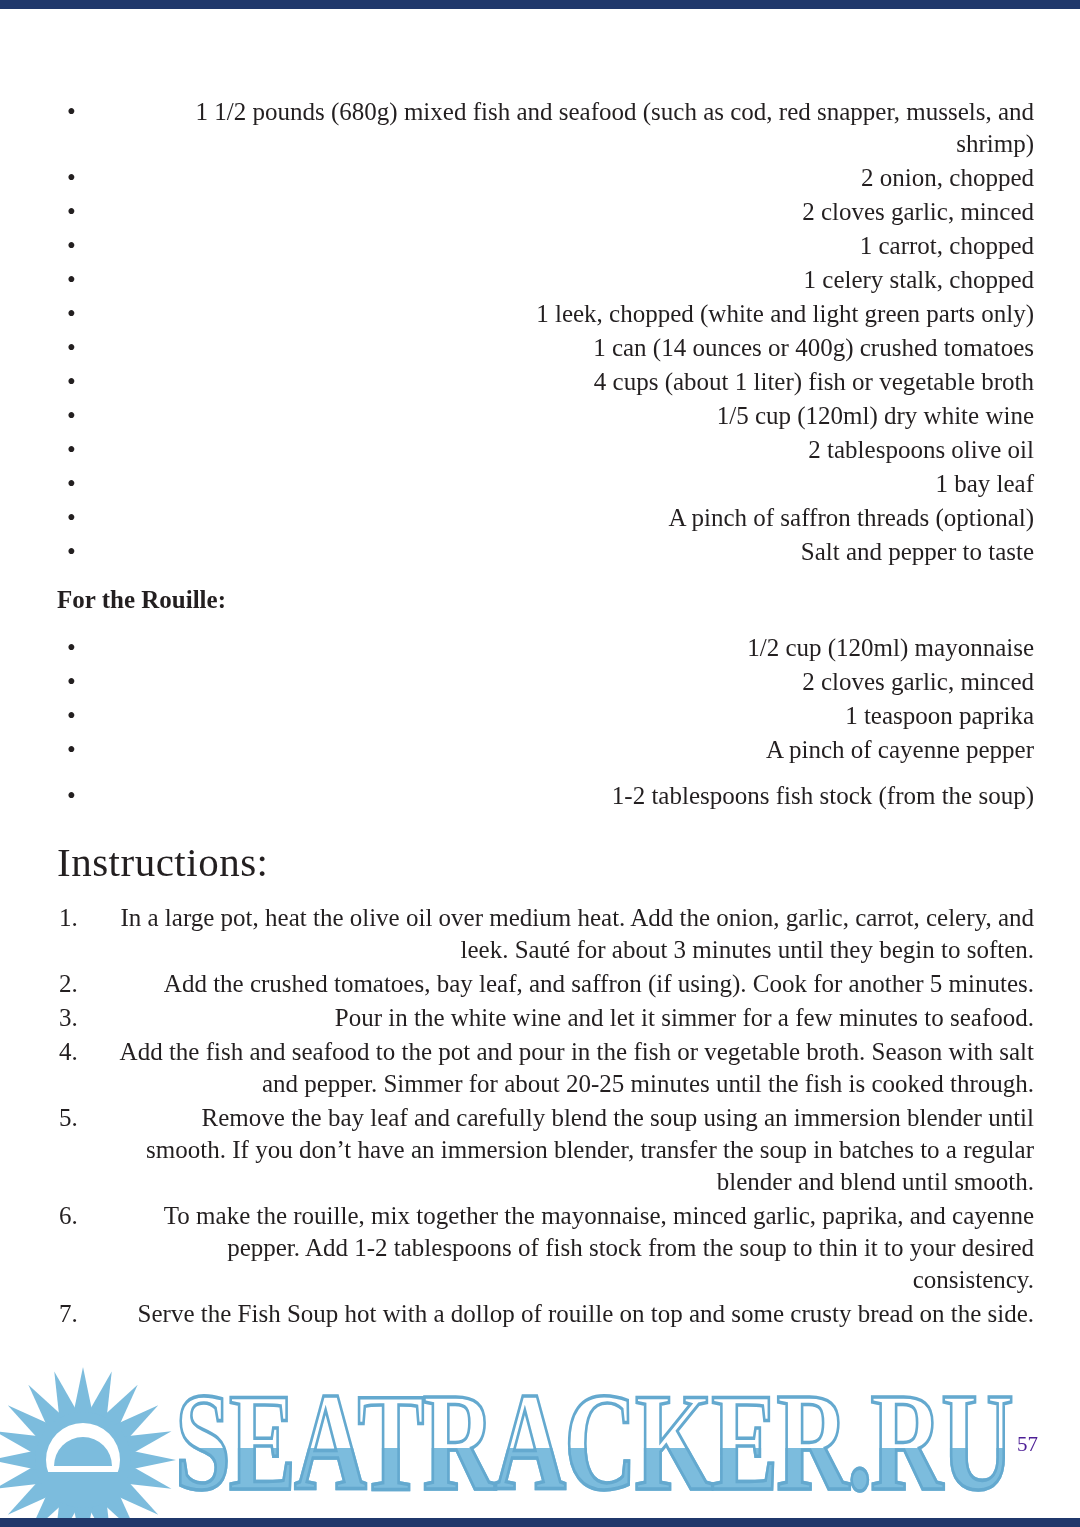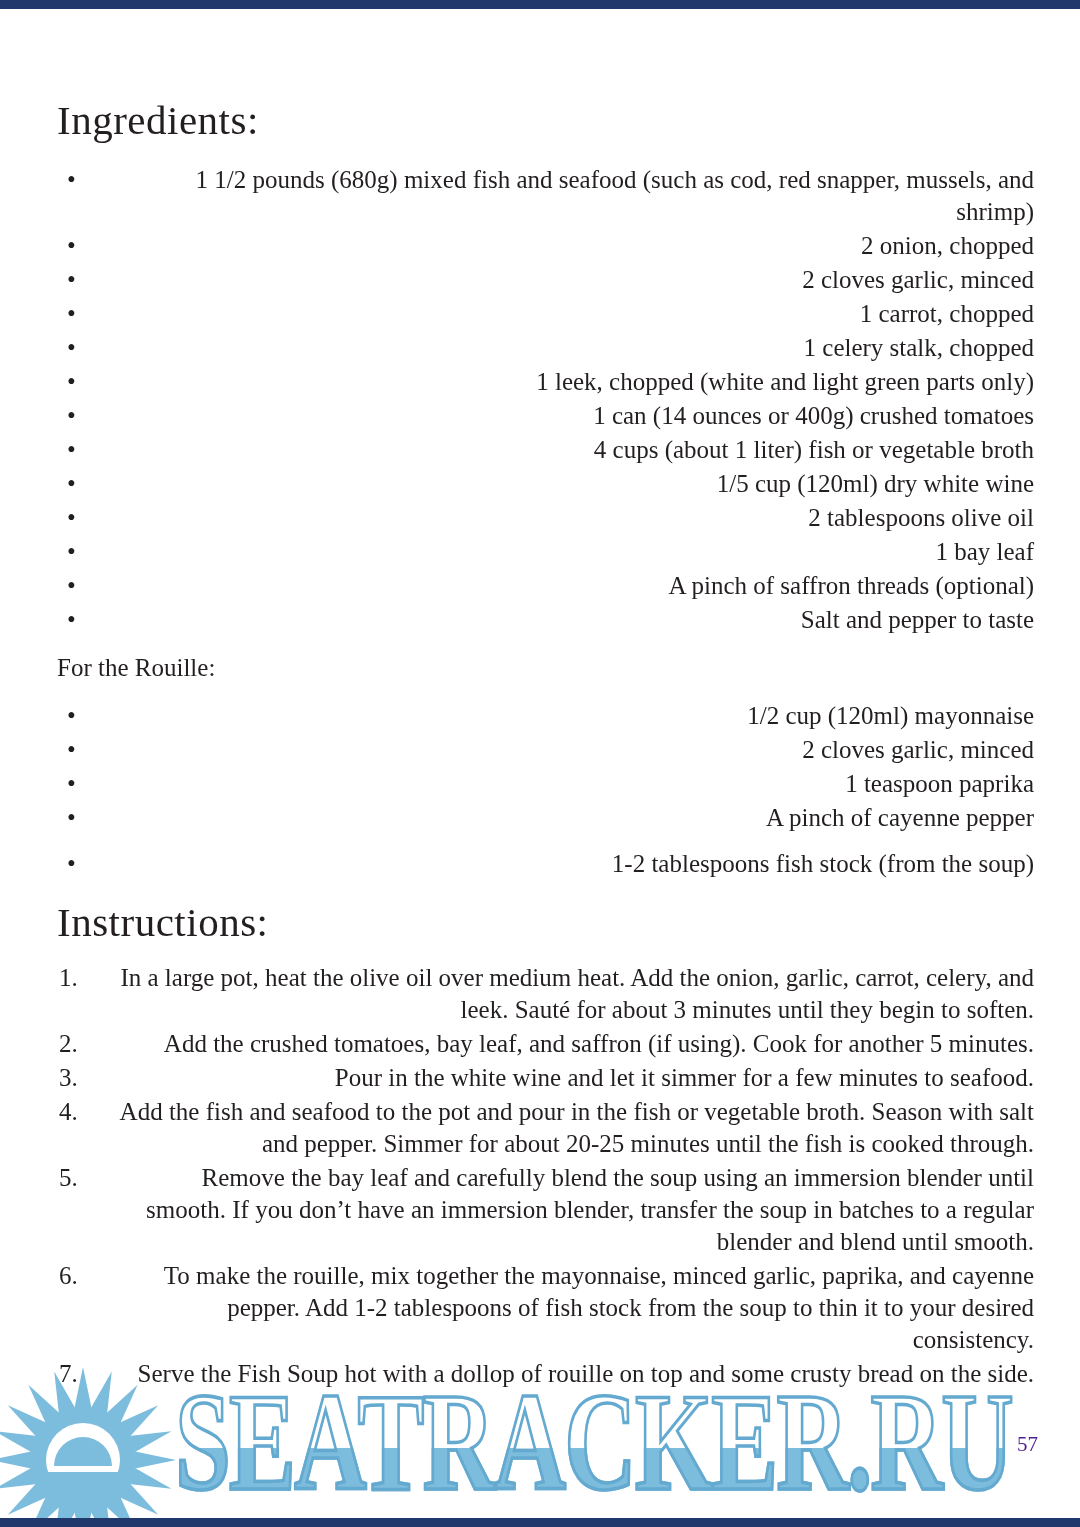--- a/index.html
+++ b/index.html
@@ -11,30 +11,30 @@
     color: #231f20;
     overflow: hidden;
   }
   .bar { position: absolute; left: 0; width: 100%; height: 9px; background: #20386b; z-index: 10; }
   .bar.top { top: 0; }
   .bar.bottom { bottom: 0; }
 
   .content { position: absolute; top: 96px; left: 57px; right: 46px; z-index: 1; }
 
   h1.section { font-size: 41px; font-weight: 400; margin: 0 0 20px 0; letter-spacing: 0.5px; }
-  h1.instructions-h { margin-top: 18px; margin-bottom: 16px; }
+  h1.instructions-h { margin-top: 26px; margin-bottom: 16px; }
 
   ul.bullets, ol.steps { list-style: none; margin: 0; padding: 0; font-size: 25px; line-height: 1.28; }
   ul.bullets li, ol.steps li { display: flex; margin: 0 0 2px 0; }
   .b { flex: 0 0 61px; padding-left: 10px; box-sizing: border-box; }
   .n { flex: 0 0 61px; padding-left: 2px; box-sizing: border-box; }
   .t { flex: 1; text-align: right; }
   .gap-top { margin-top: 14px !important; }
 
-  h2.sub { font-size: 25px; font-weight: 400; margin: 18px 0 18px 0; }
+  h2.sub { font-size: 25px; font-weight: 700; margin: 18px 0 18px 0; }
 
   .wm-text {
     position: absolute; left: 175px; bottom: 4px;
     font-size: 118px; font-weight: 700; letter-spacing: -2px;
     white-space: nowrap;
     background: linear-gradient(to bottom, #ffffff 0%, #ffffff 53%, #7cbcdd 53%, #7cbcdd 100%);
     -webkit-background-clip: text; background-clip: text;
     color: transparent;
     -webkit-text-stroke: 3px #64a9cf;
     transform: scale(0.85, 1.18); transform-origin: left bottom;
@@ -46,21 +46,20 @@
     font-size: 21px; color: #4c1d95; z-index: 7;
   }
 </style>
 </head>
 <body>
 
 <div class="bar top"></div>
 
 <div class="content">
 
-  <h1 class="section">Ingredients:</h1>
 
   <ul class="bullets">
     <li>
         <span class="b">•</span>
         <span class="t">1 1/2 pounds (680g) mixed fish and seafood (such as cod, red snapper, mussels, and shrimp)</span>
       </li>
     <li>
         <span class="b">•</span>
         <span class="t">2 onion, chopped</span>
       </li>

